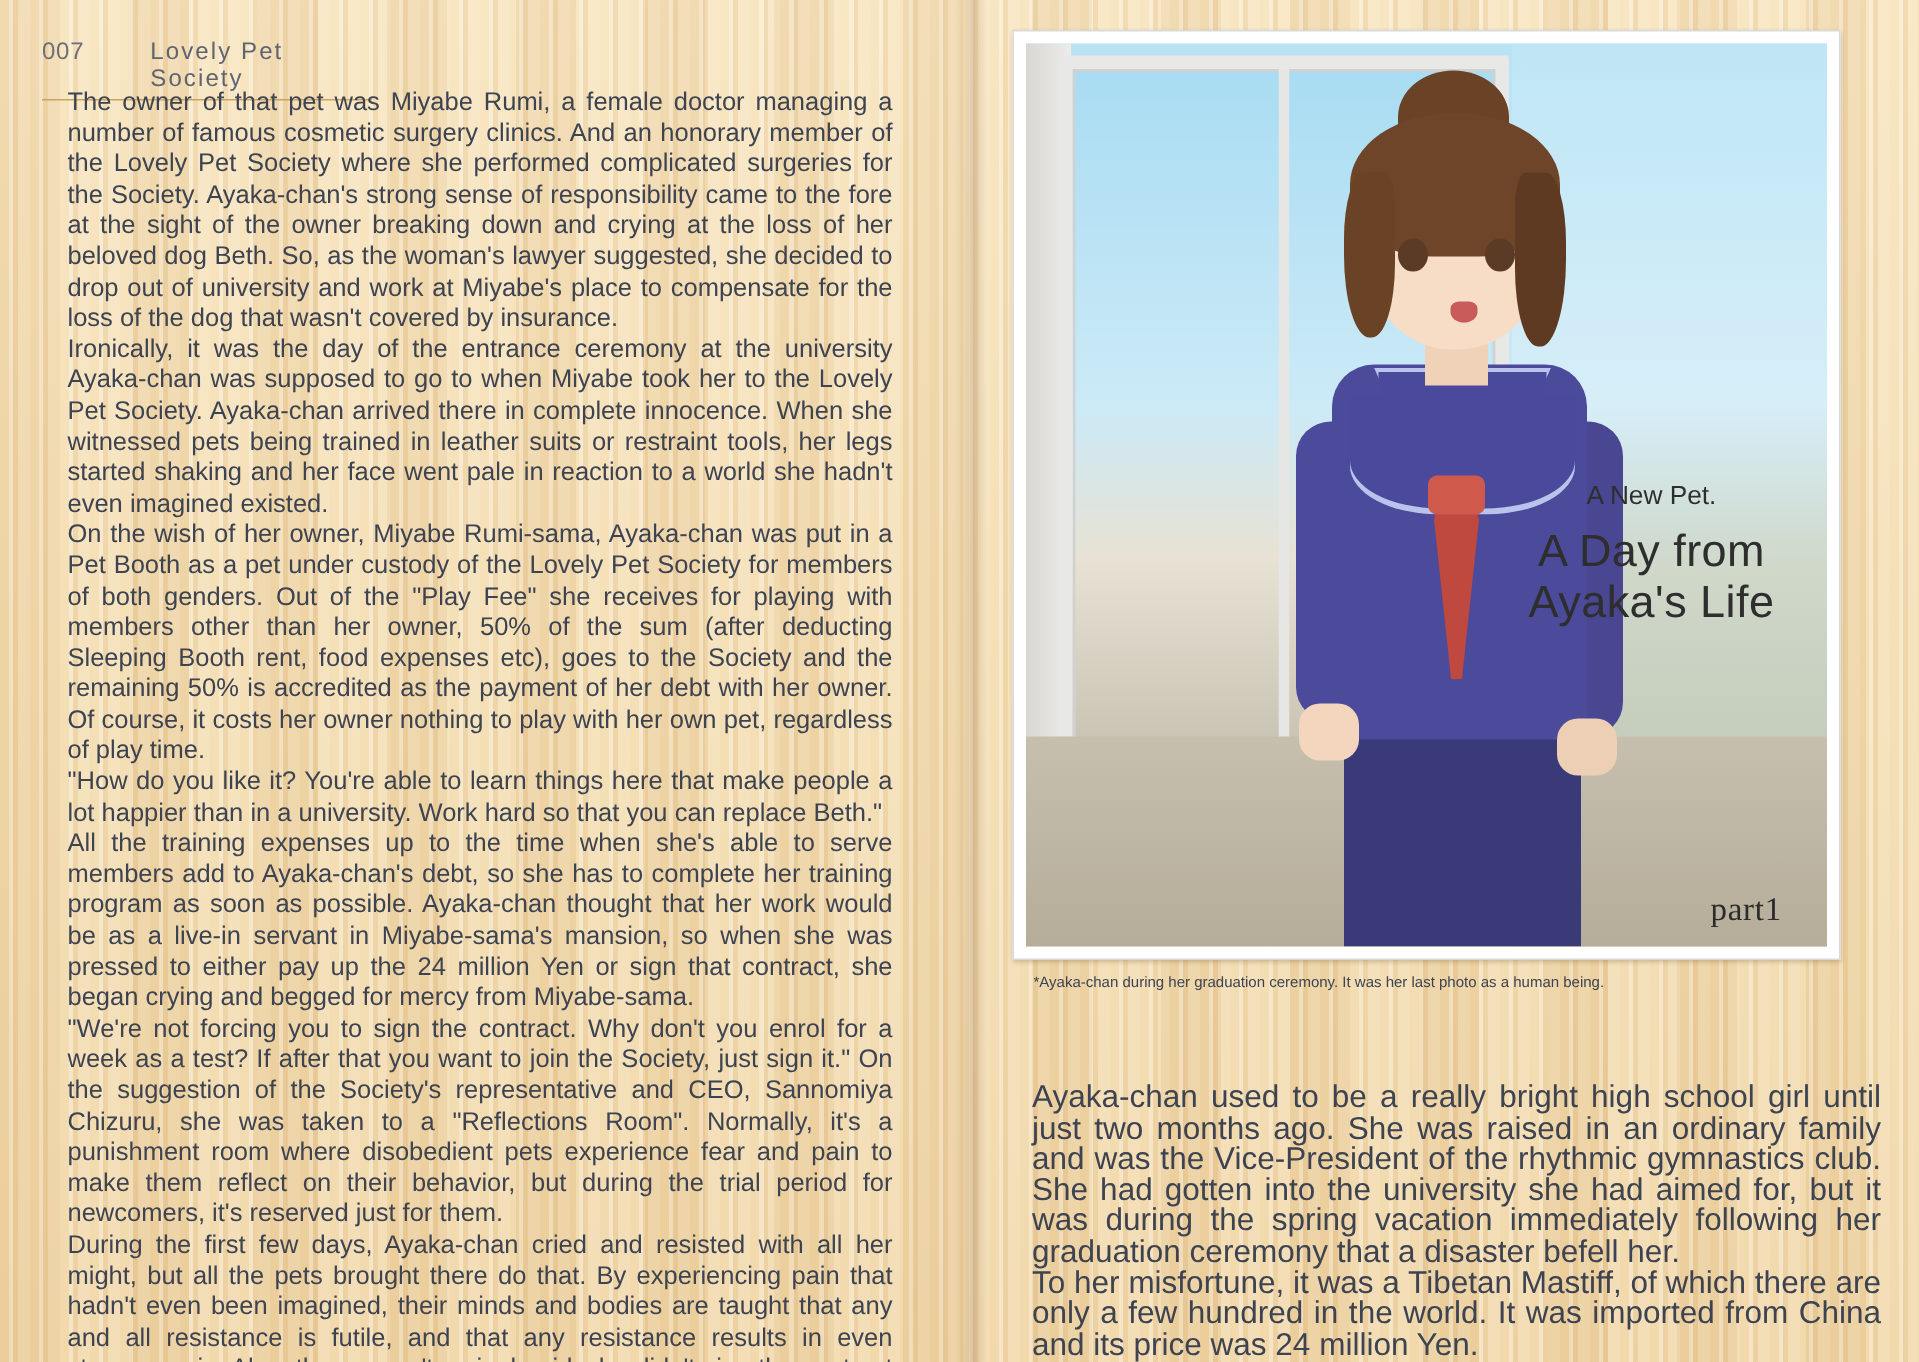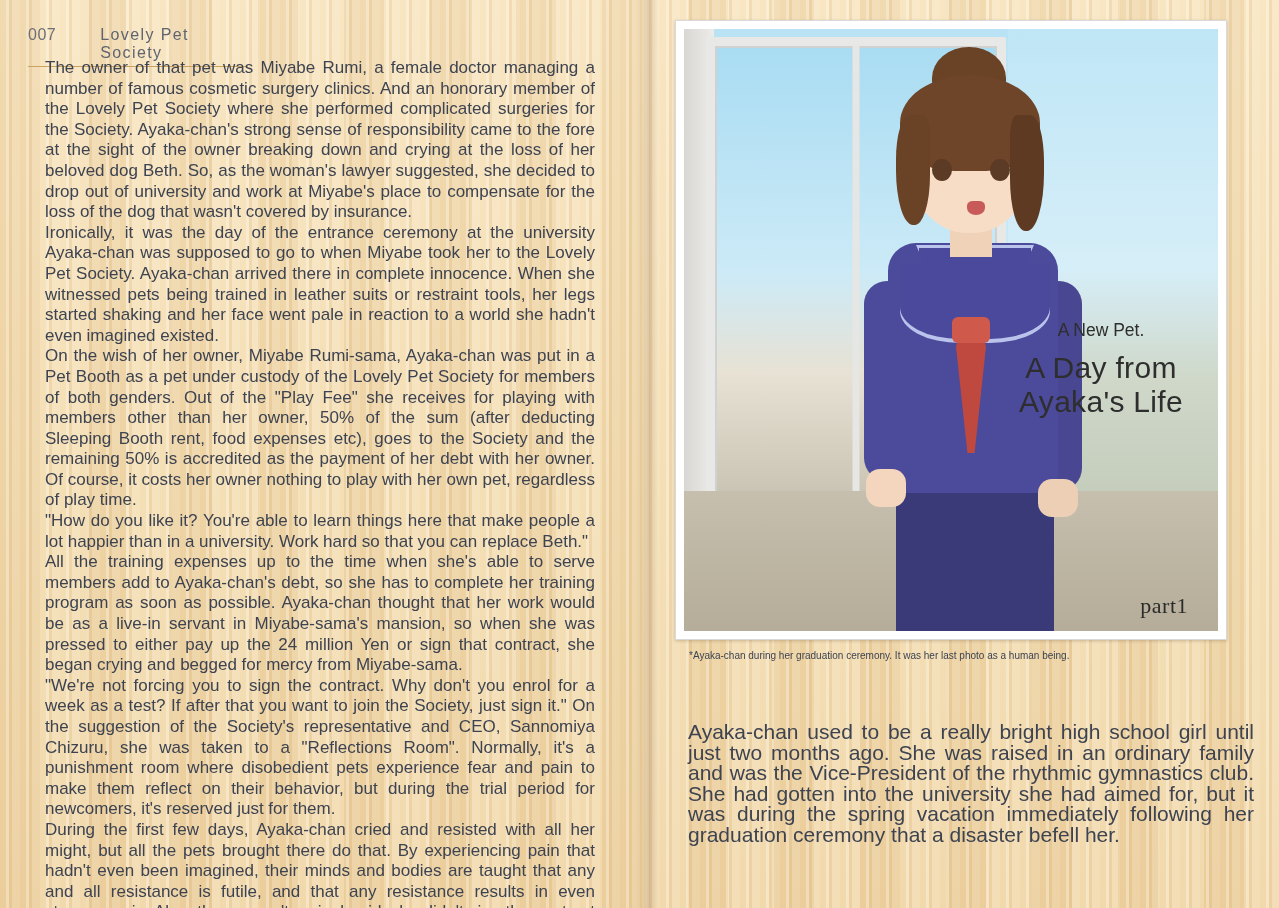--- a/index.html
+++ b/index.html
@@ -349,15 +349,16 @@
         </div>
         <div class="cap-part">part1</div>
       </div>
     </div>
 
     <div class="photo-caption">*Ayaka-chan during her graduation ceremony. It was her last photo as a human being.</div>
   </div>
 
   <div class="right-text">
     <p>Ayaka-chan used to be a really bright high school girl until just two months ago. She was raised in an ordinary family and was the Vice-President of the rhythmic gymnastics club. She had gotten into the university she had aimed for, but it was during the spring vacation immediately following her graduation ceremony that a disaster befell her.</p>
+    <p>To her misfortune, it was a Tibetan Mastiff, of which there are only a few hundred in the world. It was imported from China and its price was 24 million Yen.</p>
   </div>
 
 </div>
 
 </body></html>

